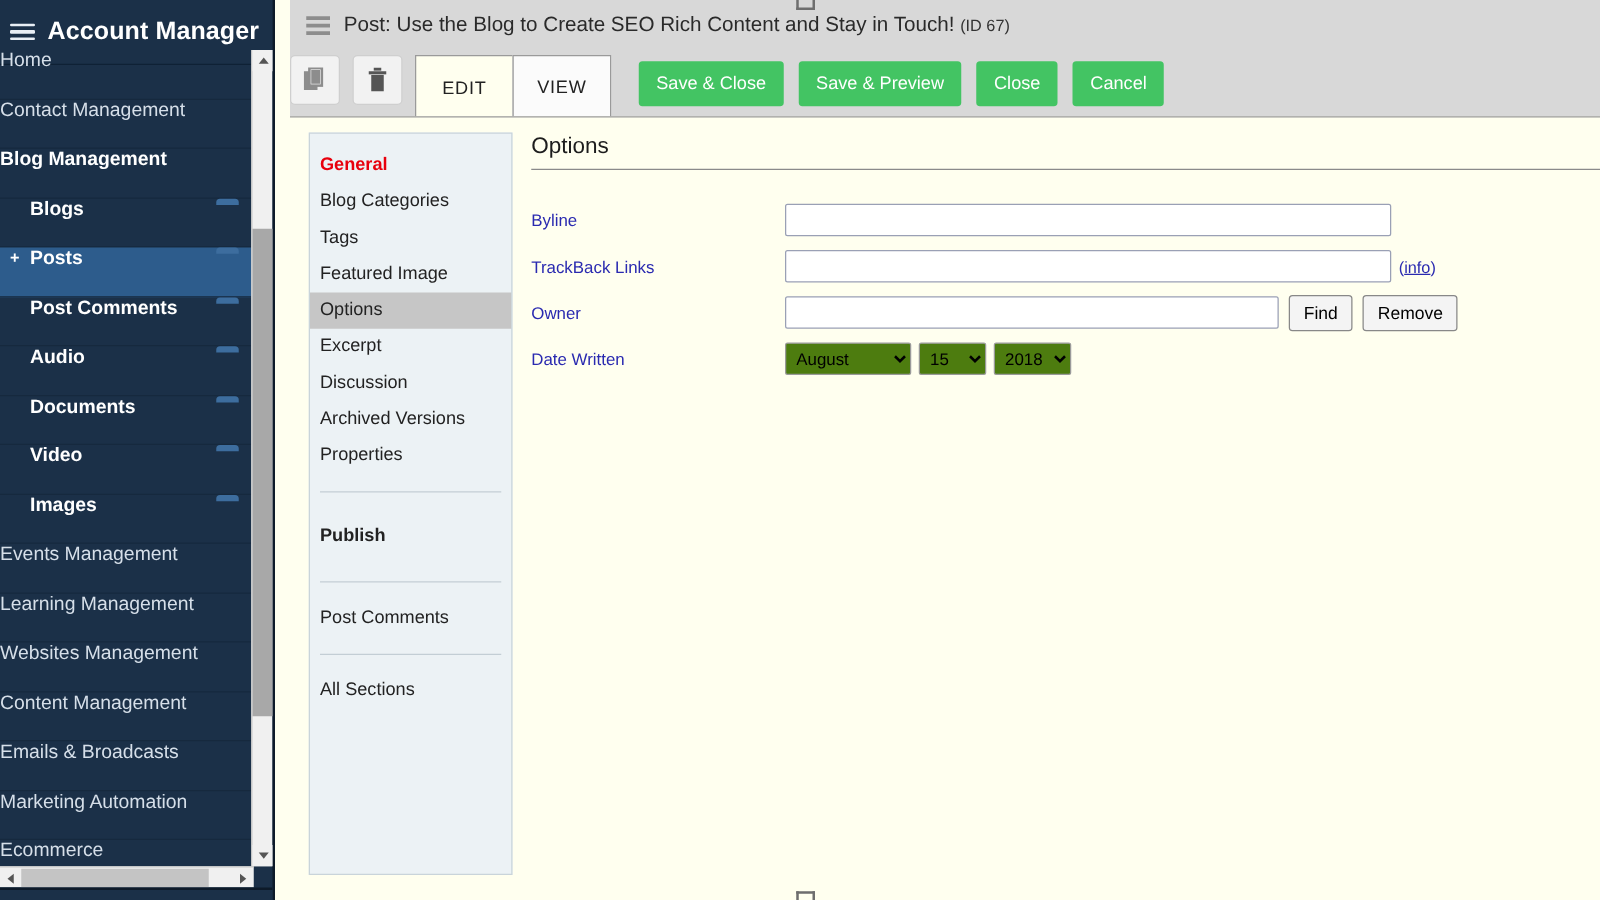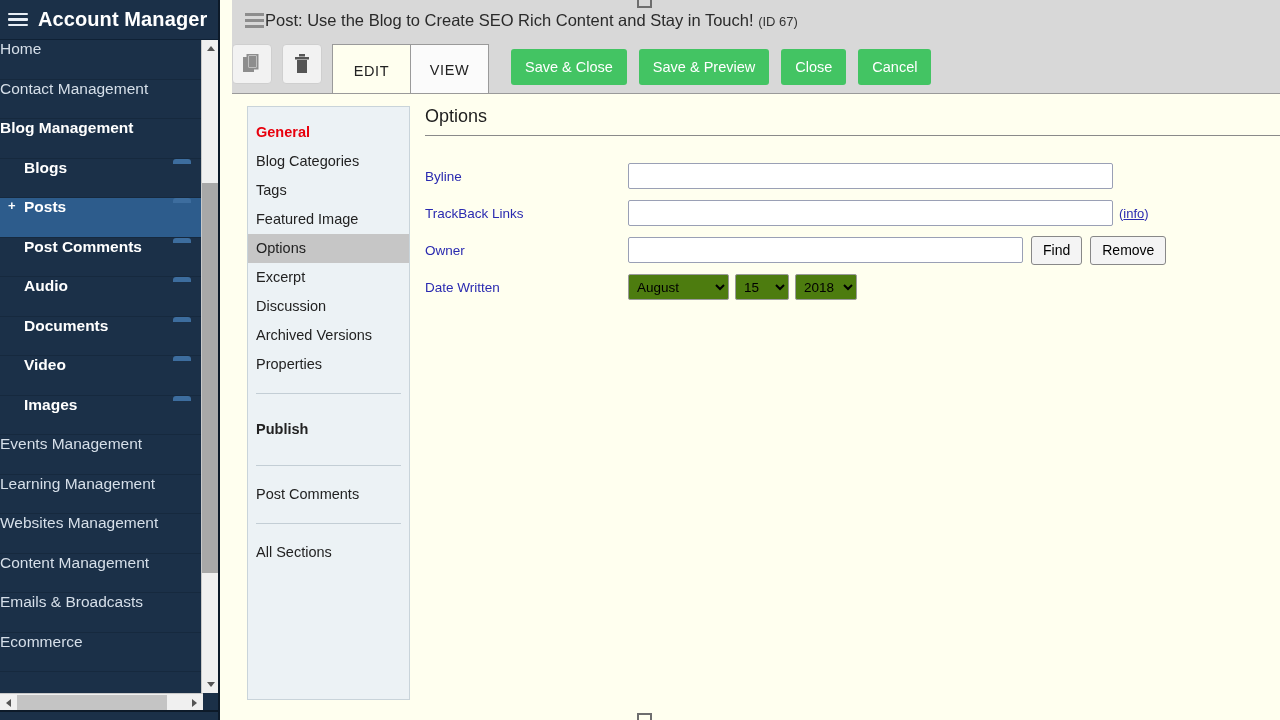--- a/index.html
+++ b/index.html
@@ -13,21 +13,21 @@
 
   
   #sidebar {
     position: absolute; left: 0; top: 0;
     width: 220px; height: 720px;
     background: #1b3048;
     border-right: 2px solid #0d1a29;
     overflow: hidden;
   }
   .sb-header {
-    height: 40px; background: #1b3048;
+    height: 52px; background: #1b3048;
     display: flex; align-items: center; gap: 10px;
     padding-left: 8px;
     border-bottom: 1px solid #0f2135;
   }
   .hamburger { display: inline-flex; flex-direction: column; gap: 3px; width: 20px; }
   .hamburger span { display: block; height: 2.5px; background: #e8eef5; border-radius: 1px; }
   .sb-title {
     color: #ffffff; font-size: 20px; font-weight: 700;
     letter-spacing: .1px; white-space: nowrap;
   }
@@ -103,21 +103,21 @@
   }
 
   
   #pane {
     position: absolute; left: 232px; top: 0;
     width: 1048px; height: 720px; background: #d8d8d8;
   }
   #topbar {
     position: absolute; left: 0; top: 0;
     width: 1048px; height: 40px; background: #d8d8d8;
-    display: flex; align-items: center; gap: 1px; padding-left: 13px;
+    display: flex; align-items: center; gap: 11px; padding-left: 13px;
   }
   .tb-hamburger { display: inline-flex; flex-direction: column; gap: 3px; width: 19px; }
   .tb-hamburger span { display: block; height: 3px; background: #8d8d8d; }
   .pane-title {
     font-size: 16.5px; color: #2a2a2a; white-space: nowrap;
   }
   .pane-title .idtag { font-size: 13px; color: #333; }
 
   #toolbar {
     position: absolute; left: 0; top: 40px;
@@ -275,20 +275,23 @@
           <span>Learning Management</span>
         </div>
         <div class="sb-item lvl0">
           <span>Websites Management</span>
         </div>
         <div class="sb-item lvl0">
           <span>Content Management</span>
         </div>
         <div class="sb-item lvl0">
           <span>Emails &amp; Broadcasts</span>
+        </div>
+        <div class="sb-item lvl0">
+          <span>Marketing Automation</span>
         </div>
         <div class="sb-item lvl0">
           <span>Ecommerce</span>
         </div>
       </div>
 
     <div id="sb-vscroll">
       <div class="vs-btn">
           <span class="tri-up"></span>
         </div>

